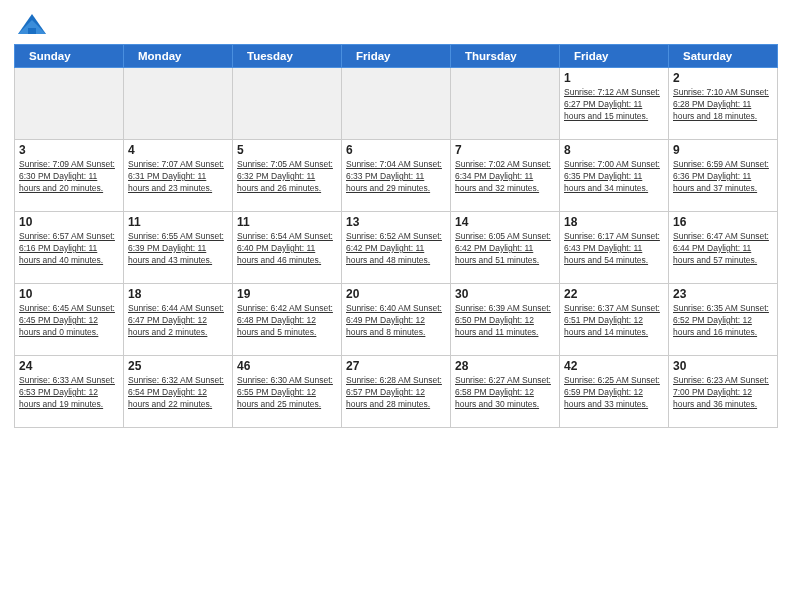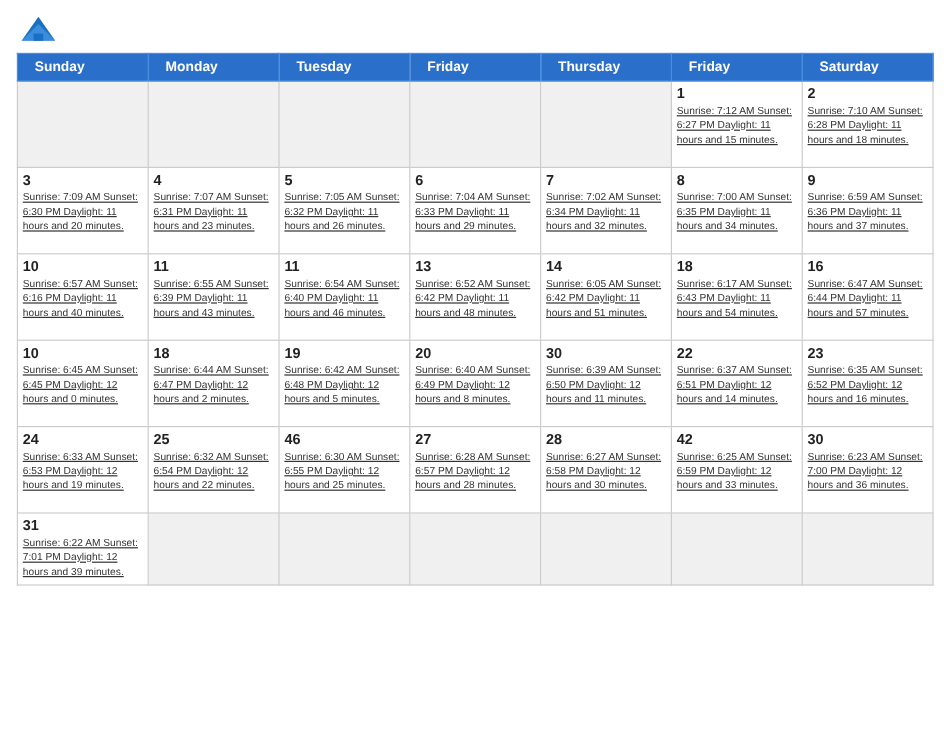--- a/index.html
+++ b/index.html
@@ -316,29 +316,15 @@
 Sunset: 6:59 PM
 Daylight: 12 hours and 33 minutes.</div>
           </td>
           <td>
             <span class="day-number">30</span>
             <div class="day-info">Sunrise: 6:23 AM
 Sunset: 7:00 PM
 Daylight: 12 hours and 36 minutes.</div>
           </td>
         </tr>
-        <tr class="last-row">
-          <td>
-            <span class="day-number">31</span>
-            <div class="day-info">Sunrise: 6:22 AM
-Sunset: 7:01 PM
-Daylight: 12 hours and 39 minutes.</div>
-          </td>
-          <td class="empty"></td>
-          <td class="empty"></td>
-          <td class="empty"></td>
-          <td class="empty"></td>
-          <td class="empty"></td>
-          <td class="empty"></td>
-        </tr>
       </tbody>
   </table>
 </div>
 
 </body></html>

